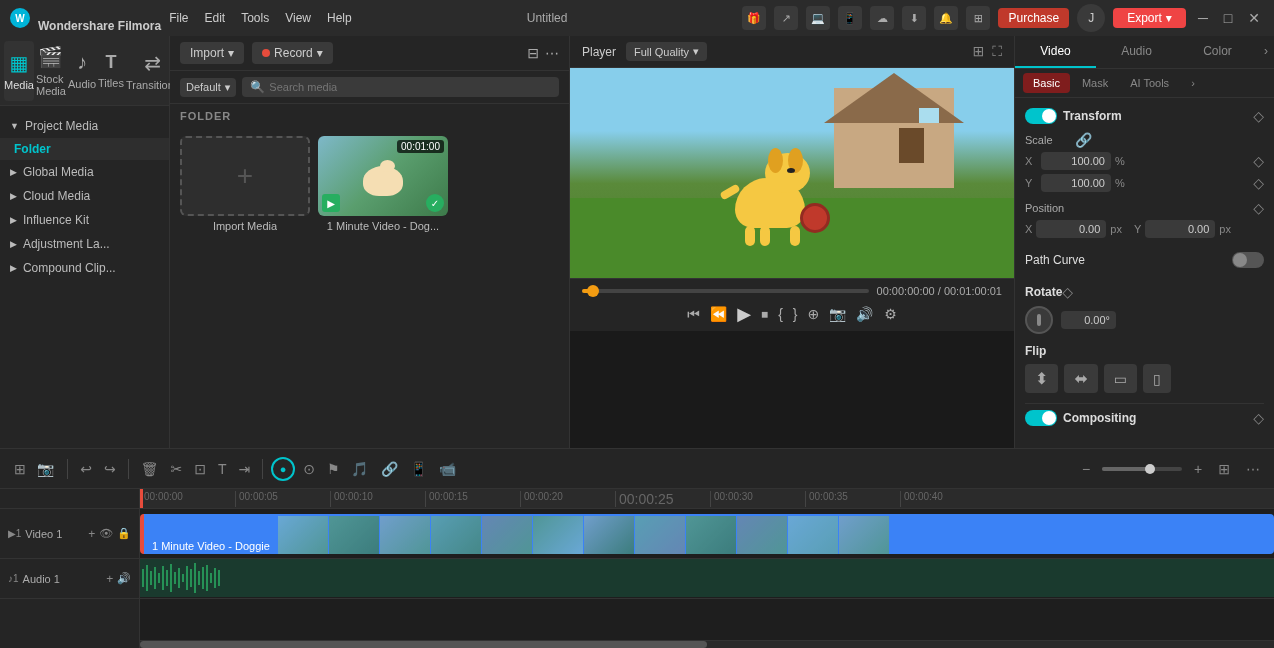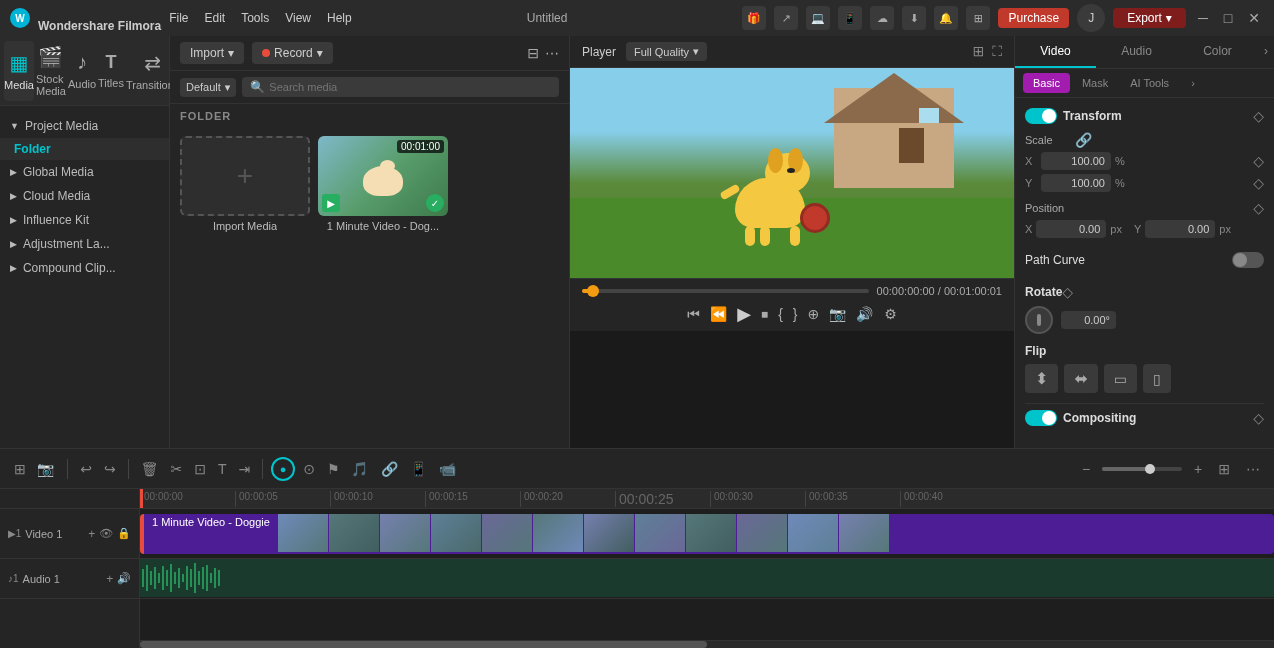--- a/index.html
+++ b/index.html
@@ -9,21 +9,21 @@
     #titlebar { display: flex; align-items: center; height: 36px; background: #2b2b2b; padding: 0 10px; justify-content: space-between; }
     #titlebar-left { display: flex; align-items: center; gap: 8px; }
     #app-logo { width: 20px; height: 20px; background: #00b4d8; border-radius: 50%; display: flex; align-items: center; justify-content: center; font-size: 10px; color: white; font-weight: bold; }
     #app-name { font-size: 12px; color: #ccc; font-weight: 600; margin-top: 16px; }
     #titlebar-menu { display: flex; gap: 16px; }
     #titlebar-menu span { font-size: 12px; color: #ccc; cursor: pointer; }
     #titlebar-center { font-size: 12px; color: #aaa; }
     #titlebar-right { display: flex; align-items: center; gap: 8px; }
     .title-icon-btn { width: 24px; height: 24px; background: #3a3a3a; border-radius: 4px; display: flex; align-items: center; justify-content: center; cursor: pointer; font-size: 11px; color: #aaa; }
     #purchase-btn { background: #c0392b; color: white; border-radius: 4px; padding: 3px 10px; font-size: 12px; cursor: pointer; }
-    #export-btn { background: #7f1d1d; color: white; border-radius: 4px; padding: 3px 14px; font-size: 12px; cursor: pointer; display: flex; align-items: center; gap: 4px; }
+    #export-btn { background: #ef4444; color: white; border-radius: 4px; padding: 3px 14px; font-size: 12px; cursor: pointer; display: flex; align-items: center; gap: 4px; }
     .win-btn { font-size: 14px; color: #aaa; cursor: pointer; padding: 0 4px; }
 
     
     #main { display: flex; height: calc(648px - 36px); }
 
     
     #left-panel { width: 170px; background: #252525; border-right: 1px solid #333; display: flex; flex-direction: column; }
 
     
     #toolbar { display: flex; align-items: center; height: 70px; background: #2b2b2b; border-bottom: 1px solid #333; padding: 0 4px; gap: 2px; }
@@ -88,21 +88,21 @@
 
     
     #right-panel { width: 260px; background: #252525; border-left: 1px solid #333; display: flex; flex-direction: column; }
     #right-tabs { display: flex; border-bottom: 1px solid #333; }
     .right-tab { flex: 1; text-align: center; padding: 8px 4px; font-size: 12px; color: #888; cursor: pointer; border-bottom: 2px solid transparent; }
     .right-tab.active { color: #fff; border-bottom: 2px solid #00c4cc; }
     .right-tab-more { padding: 8px 6px; color: #888; cursor: pointer; }
 
     #right-subtabs { display: flex; border-bottom: 1px solid #333; gap: 2px; padding: 4px 8px; }
     .right-subtab { padding: 4px 10px; font-size: 11px; color: #888; cursor: pointer; border-radius: 4px; }
-    .right-subtab.active { background: #a21caf; color: #fff; }
+    .right-subtab.active { background: #7f1d1d; color: #fff; }
 
     #right-content { flex: 1; overflow-y: auto; padding: 10px; }
 
     .section-header { display: flex; align-items: center; justify-content: space-between; margin-bottom: 8px; }
     .section-title { font-size: 12px; color: #ddd; font-weight: 600; display: flex; align-items: center; gap: 6px; }
     .toggle-switch { width: 32px; height: 16px; background: #00c4cc; border-radius: 8px; position: relative; cursor: pointer; }
     .toggle-switch .toggle-knob { width: 14px; height: 14px; background: white; border-radius: 50%; position: absolute; top: 1px; left: 1px; transition: left 0.2s; }
     .toggle-switch.on .toggle-knob { left: 17px; }
     .diamond-btn { font-size: 14px; color: #888; cursor: pointer; }
     .prop-input { background: #3a3a3a; border: none; border-radius: 4px; color: #ccc; font-size: 11px; padding: 3px 6px; width: 70px; text-align: right; }
@@ -559,21 +559,21 @@
           <span style="font-size:10px;color:#666;width:95px;text-align:left;border-left:1px solid #444;padding-left:3px;flex-shrink:0;">00:00:15</span>
           <span style="font-size:10px;color:#666;width:95px;text-align:left;border-left:1px solid #444;padding-left:3px;flex-shrink:0;">00:00:20</span>
           <span style="font-size:14px;color:#666;width:95px;text-align:left;border-left:1px solid #444;padding-left:3px;flex-shrink:0;">00:00:25</span>
           <span style="font-size:10px;color:#666;width:95px;text-align:left;border-left:1px solid #444;padding-left:3px;flex-shrink:0;">00:00:30</span>
           <span style="font-size:10px;color:#666;width:95px;text-align:left;border-left:1px solid #444;padding-left:3px;flex-shrink:0;">00:00:35</span>
           <span style="font-size:10px;color:#666;width:95px;text-align:left;border-left:1px solid #444;padding-left:3px;flex-shrink:0;">00:00:40</span>
         </div>
       </div>
 
       <div style="height:50px;border-bottom:1px solid #333;position:relative;background:#1e1e1e;">
-        <div style="position:absolute;top:5px;left:0;right:0;height:40px;background:#4c1d95;border-radius:4px;display:flex;align-items:flex-start;overflow:hidden;border-left:4px solid #e74c3c;">
+        <div style="position:absolute;top:5px;left:0;right:0;height:40px;background:#3b82f6;border-radius:4px;display:flex;align-items:flex-end;overflow:hidden;border-left:4px solid #e74c3c;">
           <span style="font-size:11px;color:#fff;padding:2px 8px;white-space:nowrap;font-weight:500;">1 Minute Video - Doggie</span>
 
           <div style="display:flex;gap:1px;flex:1;overflow:hidden;opacity:0.7;">
             <div style="width:50px;height:38px;background:linear-gradient(135deg,#7eb8c9,#5a9e6e);flex-shrink:0;"></div>
             <div style="width:50px;height:38px;background:linear-gradient(135deg,#5a9e6e,#3d7a4a);flex-shrink:0;"></div>
             <div style="width:50px;height:38px;background:linear-gradient(135deg,#8ab,#5a9e6e);flex-shrink:0;"></div>
             <div style="width:50px;height:38px;background:linear-gradient(135deg,#6a9,#4a8a5a);flex-shrink:0;"></div>
             <div style="width:50px;height:38px;background:linear-gradient(135deg,#789,#5a9e6e);flex-shrink:0;"></div>
             <div style="width:50px;height:38px;background:linear-gradient(135deg,#5a9e6e,#7eb8c9);flex-shrink:0;"></div>
             <div style="width:50px;height:38px;background:linear-gradient(135deg,#8ab,#3d7a4a);flex-shrink:0;"></div>

